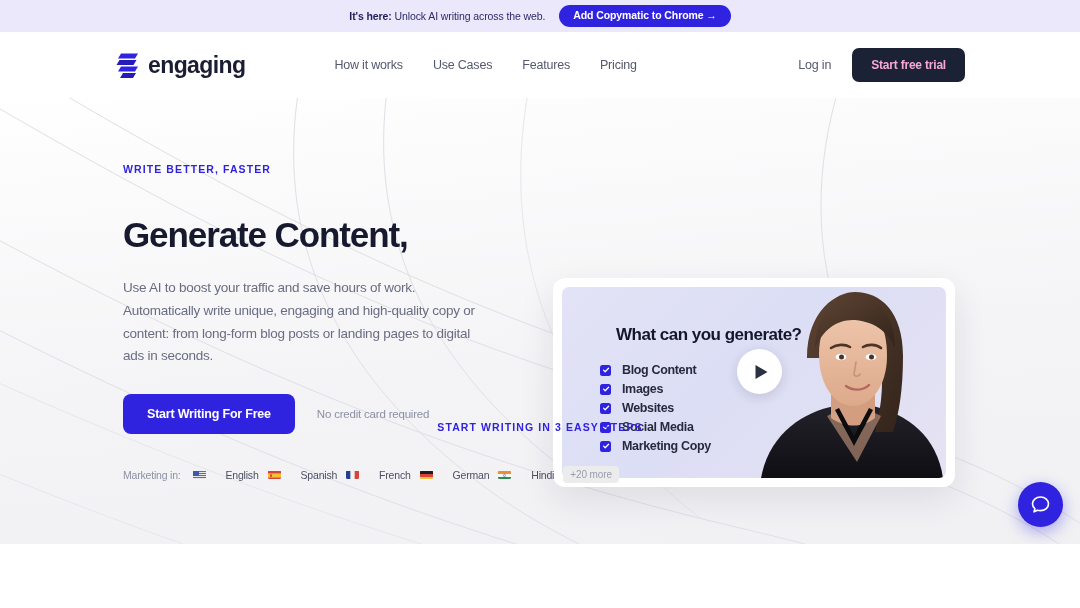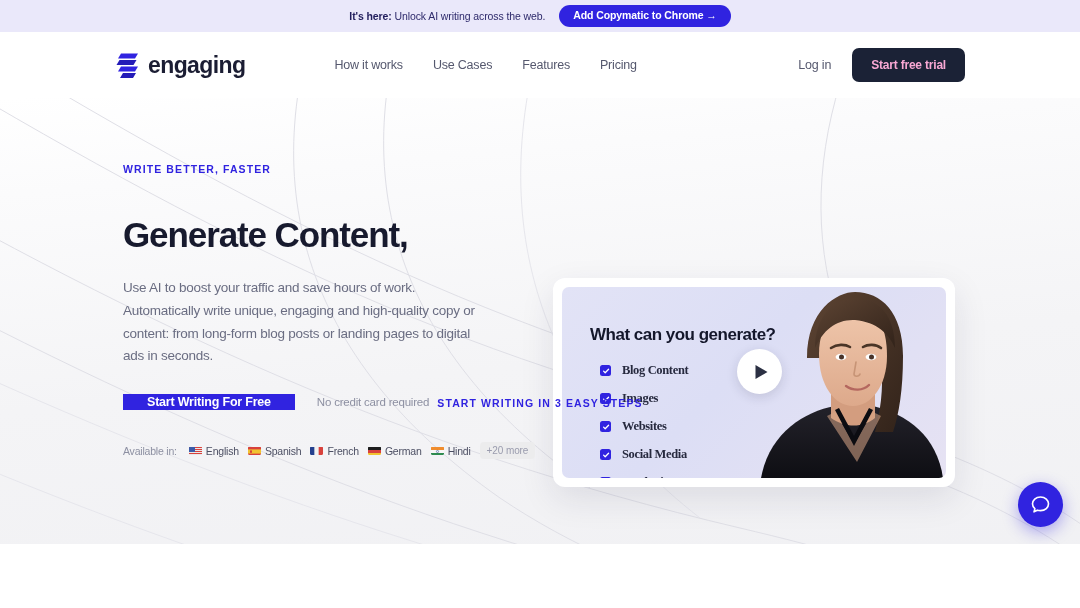--- a/index.html
+++ b/index.html
@@ -69,50 +69,50 @@
     font-size:35px; line-height:1.18; font-weight:700; color:#171a2e;
     letter-spacing:-1.1px; margin-bottom:22px;margin-top:39px;
   }
   .hero-desc {
     font-size:13.5px; line-height:1.68; color:#6a6d82;
     letter-spacing:-0.25px; max-width:365px; margin-bottom:26px;
   }
   .cta-row { display:flex; align-items:center; gap:22px; margin-bottom:32px; }
   .cta-primary {
     background:#3023e0; color:#fff; font-size:12.5px; font-weight:700;
-    border:none; border-radius:0; padding:2px 24px; cursor:pointer;
+    border:none; border-radius:8px; padding:14px 24px; cursor:pointer;
     letter-spacing:-0.2px; line-height:1; white-space:nowrap;
   }
   .cta-note { font-size:11.5px; color:#8d90a2; letter-spacing:-0.2px; }
 
   .langs { display:flex; align-items:center; gap:9px; flex-wrap:nowrap; }
   .langs-label { font-size:10.5px; color:#8d90a2; letter-spacing:-0.2px; margin-right:3px; }
-  .lang { display:flex; align-items:center; gap:4px; font-size:10.5px; color:#4c4f63; letter-spacing:-0.2px; white-space:nowrap; }
+  .lang { display:flex; align-items:center; gap:20px; font-size:10.5px; color:#4c4f63; letter-spacing:-0.2px; white-space:nowrap; }
   .flag { width:13px; height:9px; display:inline-block; border-radius:1.5px; overflow:hidden; flex:0 0 auto; }
   .lang-more {
     font-size:10px; color:#9a9cae; background:#ececed;
     border-radius:4px; padding:3px 7px; letter-spacing:-0.1px; cursor:pointer;
   }
 
   
   .video-card {
     position:absolute; left:553px; top:180px;
     width:402px; height:209px;
     background:#ffffff; border-radius:12px; padding:9px;
     box-shadow:0 12px 34px rgba(30,30,70,.10);
   }
   .video-inner {
     position:relative; width:100%; height:100%; border-radius:7px; overflow:hidden;
     background:linear-gradient(135deg,#e2e3f6 0%,#dcdef5 45%,#e6e2f3 100%);
   }
   .video-heading {
-    position:absolute; left:28px; top:38px;
+    position:absolute; left:54px; top:38px;
     font-size:17px; font-weight:700; color:#14172b; letter-spacing:-0.5px;
   }
-  .check-list { position:absolute; left:38px; top:76px; display:flex; flex-direction:column; gap:13px;font-family:Liberation Serif, serif; }
+  .check-list { position:absolute; left:38px; top:76px; display:flex; flex-direction:column; gap:5px; }
   .check-item { display:flex; align-items:center; gap:11px; }
   .check-box {
     width:11px; height:11px; background:#3023e0; border-radius:2.5px;
     display:flex; align-items:center; justify-content:center; flex:0 0 auto;
   }
   .check-box svg { width:8px; height:8px; display:block; }
   .check-label { font-size:12.5px; font-weight:700; color:#272a3f; letter-spacing:-0.35px; }
 
   .portrait { position:absolute; right:0; bottom:0; width:195px; height:192px; overflow:hidden; }
 
@@ -210,21 +210,21 @@
           <span>Generate Content,</span><br>
         </h1>
         <p class="hero-desc">Use AI to boost your traffic and save hours of work. Automatically write unique, engaging and high-quality copy or content: from long-form blog posts or landing pages to digital ads in seconds.</p>
 
         <div class="cta-row">
           <button class="cta-primary">Start Writing For Free</button>
           <span class="cta-note">No credit card required</span>
         </div>
 
         <div class="langs">
-          <span class="langs-label">Available in:</span>
+          <span class="langs-label">Marketing in:</span>
 
           <span class="lang">
             <span class="flag">
               <svg viewBox="0 0 13 9" xmlns="http://www.w3.org/2000/svg" aria-hidden="true">
                 <rect width="13" height="9" fill="#e8e8ea"></rect>
                 <g fill="#d8413c">
                     <rect y="0" width="13" height="1"></rect>
                     <rect y="2" width="13" height="1"></rect>
                     <rect y="4" width="13" height="1"></rect>
                     <rect y="6" width="13" height="1"></rect>

